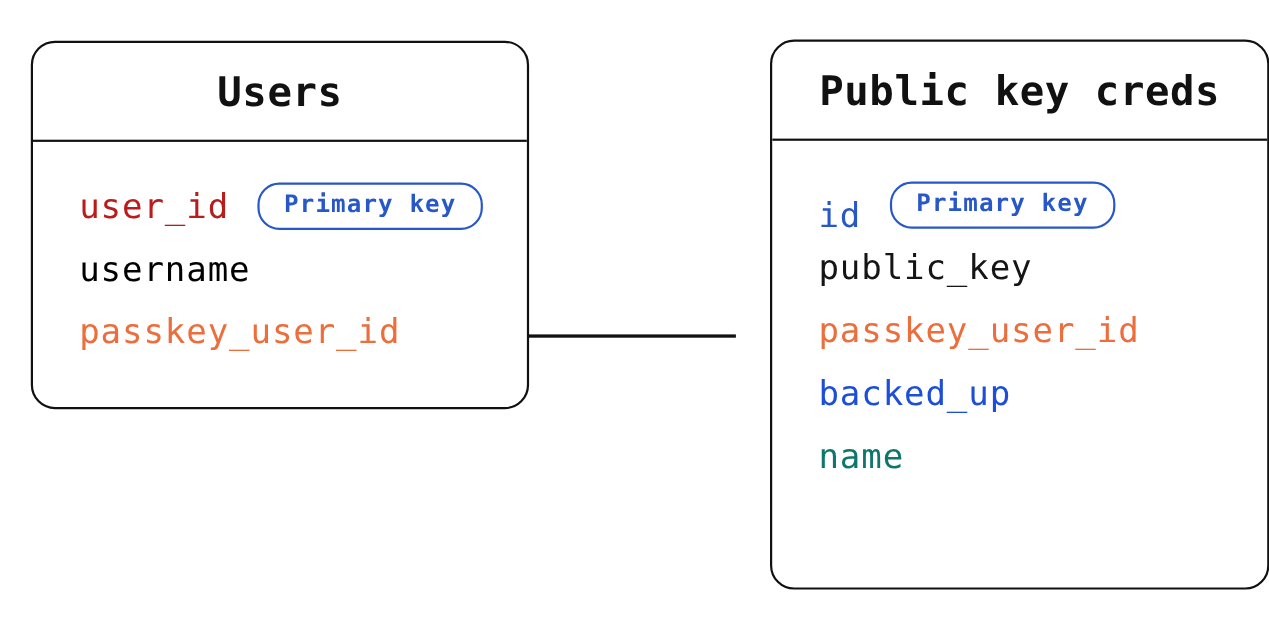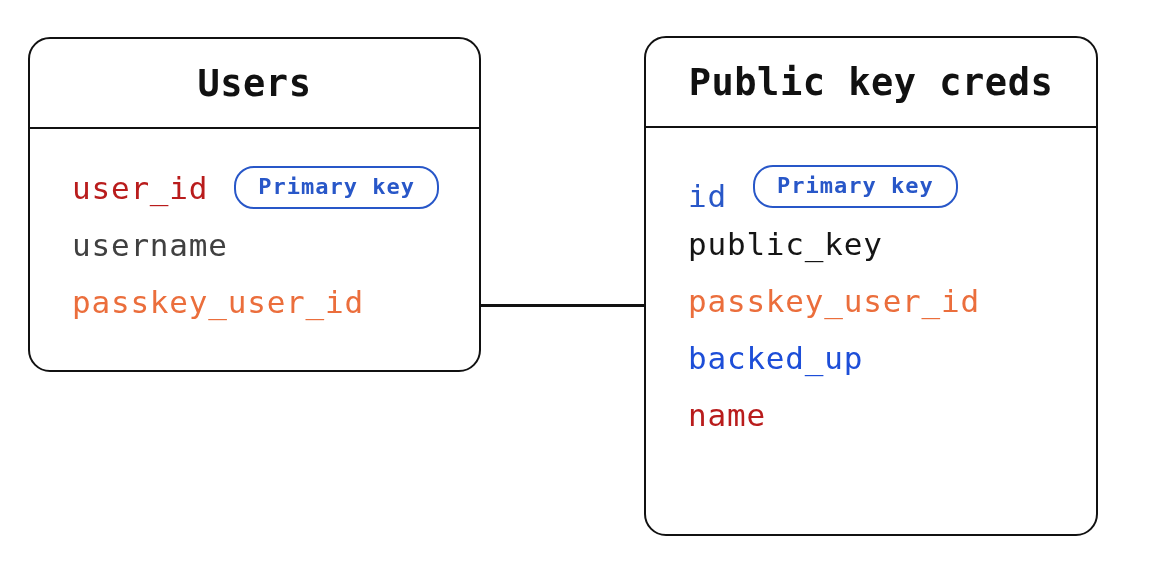--- a/index.html
+++ b/index.html
@@ -15,21 +15,21 @@
     background: #ffffff;
   }
   .table {
     position: absolute;
     background: #ffffff;
     border: 2.5px solid #111111;
     border-radius: 22px;
     overflow: hidden;
   }
   .table-0 { left: 28px; top: 37px;  width: 453px; height: 335px; text-align: right; }
-  .table-1 { left: 644px; top: 36px; width: 454px; height: 500px; }
+  .table-1 { left: 700px; top: 36px; width: 454px; height: 500px; }
   .table-header {
     height: 90px;
     border-bottom: 2.5px solid #111111;
     display: flex;
     align-items: center;
     justify-content: center;
     font-size: 37px;
     font-weight: bold;
     color: #111111;
     letter-spacing: 0.5px;
@@ -77,21 +77,21 @@
   <div class="connector"></div>
 
   <section class="table table-0">
     <header class="table-header">Users</header>
     <div class="table-body">
         <div class="row">
           <span class="field-name" style="color: #b91c1c;">user_id</span>
           <span class="badge">Primary key</span>
         </div>
         <div class="row">
-          <span class="field-name" style="color: #404040;">username</span>
+          <span class="field-name" style="color: #000000;">username</span>
         </div>
         <div class="row">
           <span class="field-name" style="color: rgb(235, 110, 60);">passkey_user_id</span>
         </div>
       </div>
   </section>
 
   <section class="table table-1">
     <header class="table-header">Public key creds</header>
     <div class="table-body">
@@ -102,18 +102,18 @@
         <div class="row">
           <span class="field-name" style="color: rgb(21, 21, 21);">public_key</span>
         </div>
         <div class="row">
           <span class="field-name" style="color: rgb(235, 110, 60);">passkey_user_id</span>
         </div>
         <div class="row">
           <span class="field-name" style="color: #1d4ed8;">backed_up</span>
         </div>
         <div class="row">
-          <span class="field-name" style="color: #b91c1c;">name</span>
+          <span class="field-name" style="color: #0f766e;">name</span>
         </div>
       </div>
   </section>
 
 </div>
 
 </body></html>

